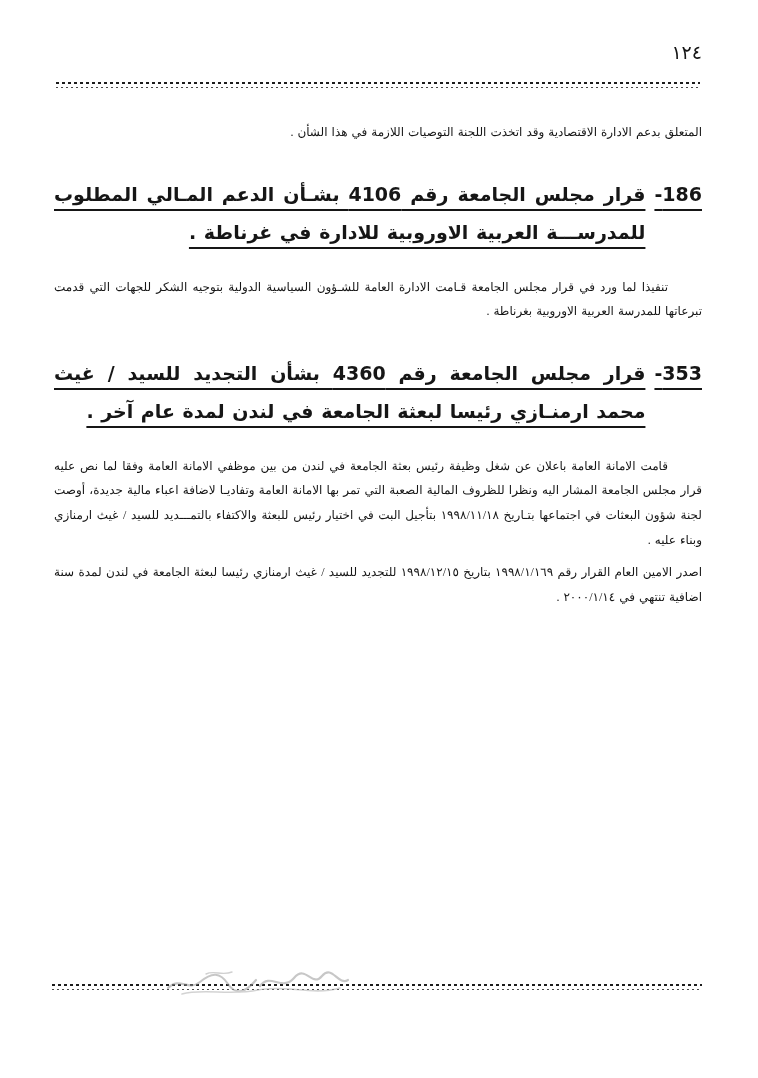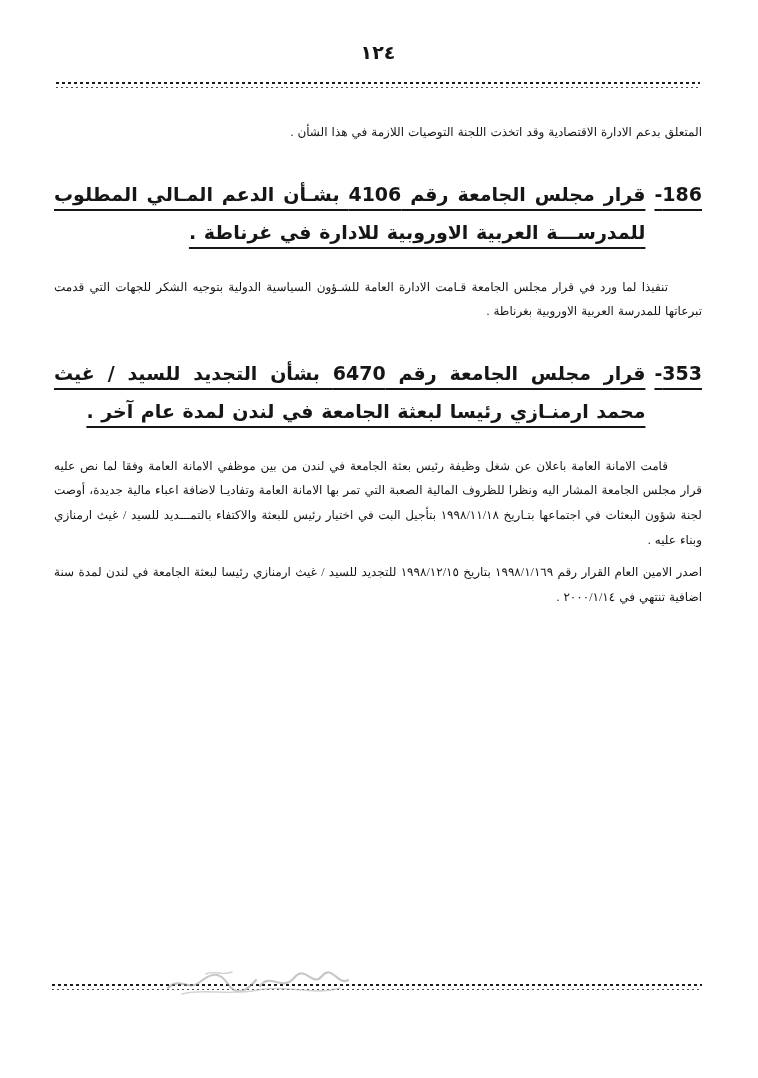--- a/index.html
+++ b/index.html
@@ -14,23 +14,22 @@
     margin: 0 auto;
     background: #ffffff;
     color: #161616;
     font-family: "DejaVu Sans", sans-serif;
     direction: rtl;
     overflow: hidden;
     box-sizing: border-box;
     padding: 38px 56px 0 54px;
   }
   .page-number {
-    text-align: center;
     font-size: 19px;
-    font-weight: bold;
+    font-weight: normal;
     letter-spacing: 7px;
     line-height: 28px;
     margin-bottom: 16px;
   }
   .rule {
     margin: 0 2px;
   }
   .rule-line.thick {
     height: 2px;
     background-image: repeating-linear-gradient(90deg, #1c1c1c 0 3px, transparent 3px 6px);
@@ -121,21 +120,21 @@
     <div class="item-heading">
       <span class="item-number">186-</span>
       <span class="item-title">قرار مجلس الجامعة رقم 4106 بشـأن الدعم المـالي المطلوب للمدرســـة العربية الاوروبية للادارة في غرناطة .</span>
     </div>
     <p class="para first-indent">تنفيذا لما ورد في قرار مجلس الجامعة قـامت الادارة العامة للشـؤون السياسية الدولية بتوجيه الشكر للجهات التي قدمت تبرعاتها للمدرسة العربية الاوروبية بغرناطة .</p>
   </div>
 
   <div class="item">
     <div class="item-heading">
       <span class="item-number">353-</span>
-      <span class="item-title">قرار مجلس الجامعة رقم 6470 بشأن التجديد للسيد / غيث محمد ارمنـازي رئيسا لبعثة الجامعة في لندن لمدة عام آخر .</span>
+      <span class="item-title">قرار مجلس الجامعة رقم 4360 بشأن التجديد للسيد / غيث محمد ارمنـازي رئيسا لبعثة الجامعة في لندن لمدة عام آخر .</span>
     </div>
     <p class="para first-indent tight">قامت الامانة العامة باعلان عن شغل وظيفة رئيس بعثة الجامعة في لندن من بين موظفي الامانة العامة وفقا لما نص عليه قرار مجلس الجامعة المشار اليه ونظرا للظروف المالية الصعبة التي تمر بها الامانة العامة وتفاديـا لاضافة اعباء مالية جديدة، أوصت لجنة شؤون البعثات في اجتماعها بتـاريخ ١٩٩٨/١١/١٨ بتأجيل البت في اختيار رئيس للبعثة والاكتفاء بالتمـــديد للسيد / غيث ارمنازي وبناء عليه .</p>
     <p class="para tight">اصدر الامين العام القرار رقم ١٩٩٨/١/١٦٩ بتاريخ ١٩٩٨/١٢/١٥ للتجديد للسيد / غيث ارمنازي رئيسا لبعثة الجامعة في لندن لمدة سنة اضافية تنتهي في ٢٠٠٠/١/١٤ .</p>
   </div>
 
   <div class="footer-rule">
     <svg class="stamp" viewBox="0 0 190 40" xmlns="http://www.w3.org/2000/svg" aria-hidden="true">
       <g fill="none" stroke="#9a9a9a" stroke-width="2.2" stroke-linecap="round">
         <path d="M6 26 C 18 14, 26 30, 38 20 S 58 10, 66 22 S 84 30, 94 18"></path>
         <path d="M98 24 C 108 10, 120 30, 132 16 S 150 26, 160 14 S 176 24, 186 18"></path>

